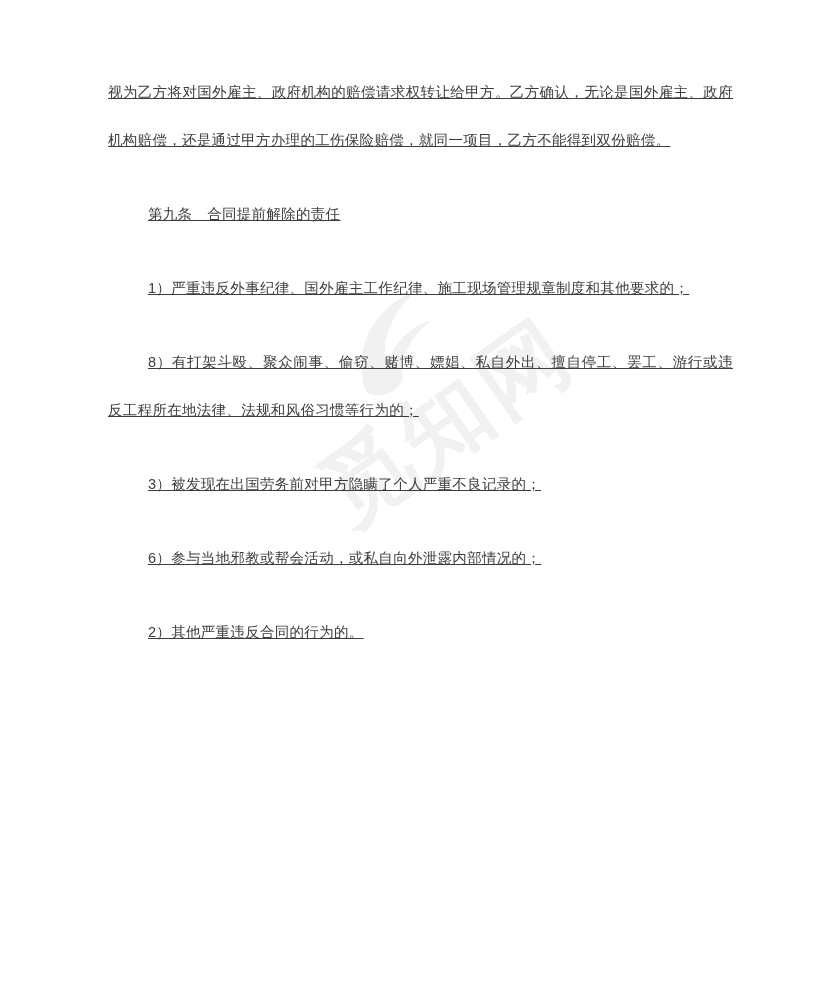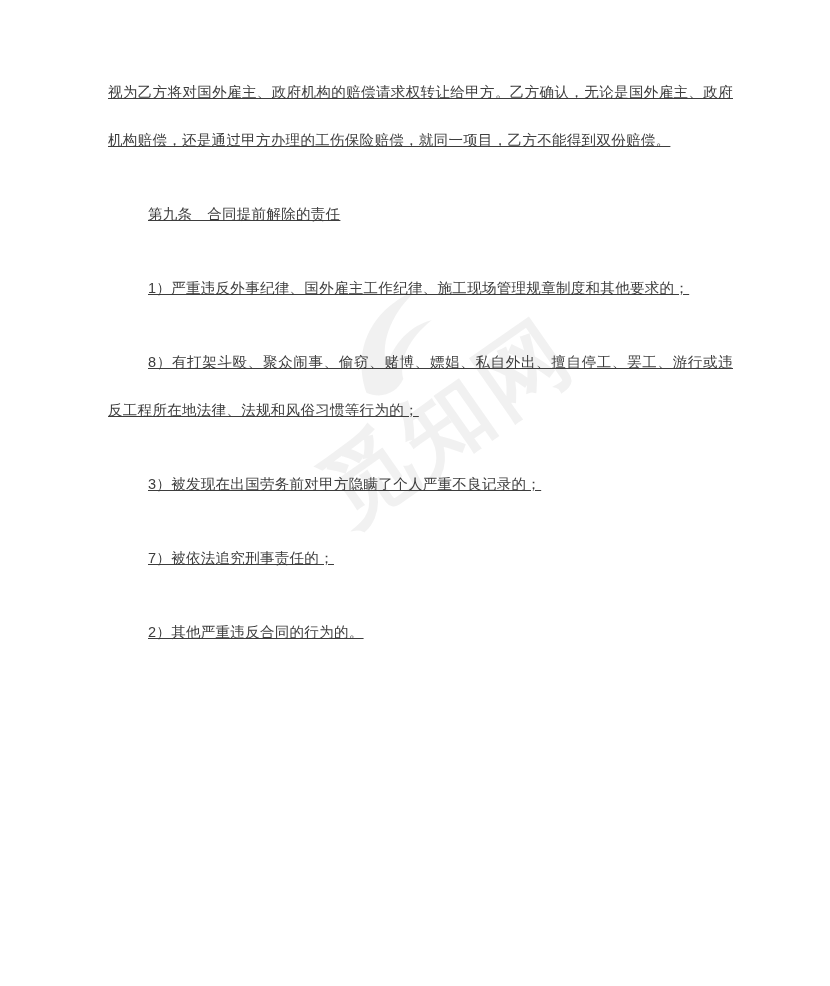--- a/index.html
+++ b/index.html
@@ -75,18 +75,18 @@
   <div class="doc">
 
     <p>视为乙方将对国外雇主、政府机构的赔偿请求权转让给甲方。乙方确认，无论是国外雇主、政府机构赔偿，还是通过甲方办理的工伤保险赔偿，就同一项目，乙方不能得到双份赔偿。</p>
 
     <p class="indent heading">第九条　合同提前解除的责任</p>
 
 
     <p class="indent">1）严重违反外事纪律、国外雇主工作纪律、施工现场管理规章制度和其他要求的；</p>
     <p class="indent">8）有打架斗殴、聚众闹事、偷窃、赌博、嫖娼、私自外出、擅自停工、罢工、游行或违反工程所在地法律、法规和风俗习惯等行为的；</p>
     <p class="indent">3）被发现在出国劳务前对甲方隐瞒了个人严重不良记录的；</p>
-    <p class="indent">7）被依法追究刑事责任的；</p>
+    <p class="indent">6）参与当地邪教或帮会活动，或私自向外泄露内部情况的；</p>
     <p class="indent">2）其他严重违反合同的行为的。</p>
 
   </div>
 
 </div>
 
 </body></html>

